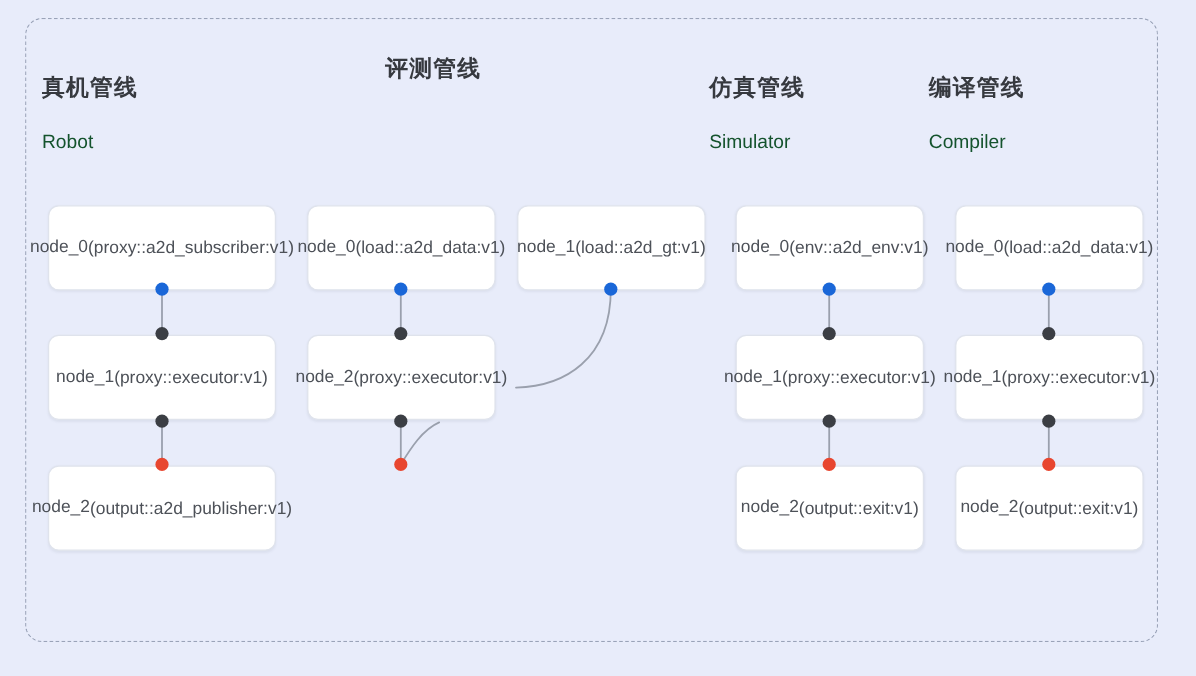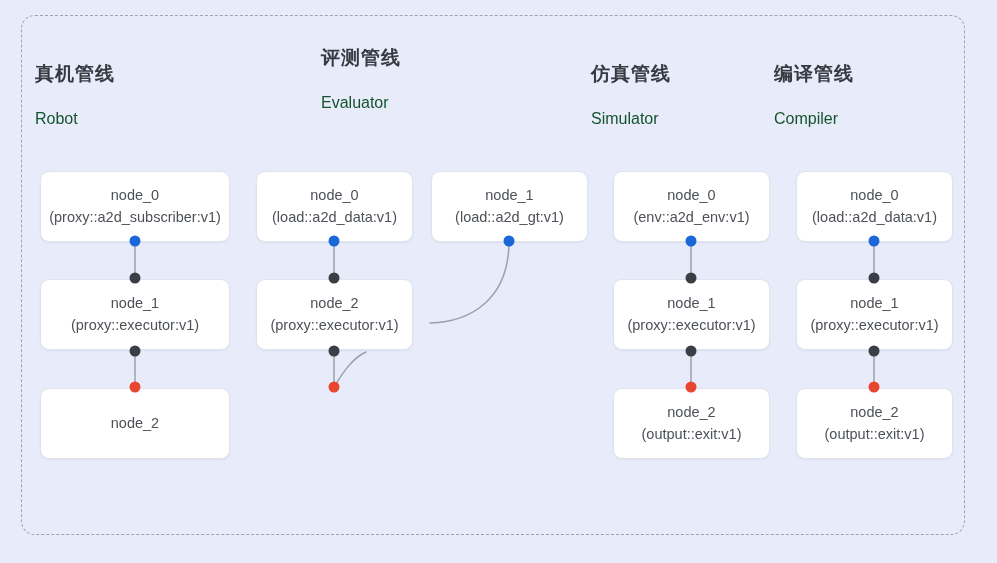--- a/index.html
+++ b/index.html
@@ -67,21 +67,21 @@
 
   
   .node {
     position: absolute;
     box-sizing: border-box;
     background: #ffffff;
     border: 1px solid #dfe3ec;
     border-radius: 9px;
     box-shadow: 0 1px 2px rgba(60,64,80,0.07);
     display: flex;
-    flex-direction: column;
+    flex-direction: row;
     align-items: center;
     justify-content: center;
     text-align: center;
     color: #4b4f58;
     z-index: 3;
   }
   .node .n-title {
     font-size: 14.5px;
     line-height: 1.35;
     color: #4d5158;
@@ -134,21 +134,20 @@
     </g>
   </svg>
 
   <div class="col-head" style="left:35px; top:64px; width:200px;">
     <div class="zh">真机管线</div>
     <div class="en">Robot</div>
   </div>
 
   <div class="col-head" style="left:321px; top:48px; width:200px;">
     <div class="zh">评测管线</div>
-    <div class="en">Evaluator</div>
   </div>
 
   <div class="col-head" style="left:591px; top:64px; width:200px;">
     <div class="zh">仿真管线</div>
     <div class="en">Simulator</div>
   </div>
 
   <div class="col-head" style="left:774px; top:64px; width:200px;">
     <div class="zh">编译管线</div>
     <div class="en">Compiler</div>
@@ -162,20 +161,21 @@
 
   <div class="node" style="left:40px; top:279px; width:190px; height:71px;">
     <div class="n-title">node_1</div>
     <div class="n-sub">(proxy::executor:v1)</div>
   </div>
   <div class="port dark" style="left:135px; top:278px;"></div>
   <div class="port dark" style="left:135px; top:351px;"></div>
 
   <div class="node" style="left:40px; top:388px; width:190px; height:71px;">
     <div class="n-title">node_2</div>
+    <div class="n-sub">(output::a2d_publisher:v1)</div>
   </div>
   <div class="port red" style="left:135px; top:387px;"></div>
 
   <div class="node" style="left:256px; top:171px; width:157px; height:71px;">
     <div class="n-title">node_0</div>
     <div class="n-sub">(load::a2d_data:v1)</div>
   </div>
   <div class="port blue" style="left:334px; top:241px;"></div>
 
   <div class="node" style="left:431px; top:171px; width:157px; height:71px;">

